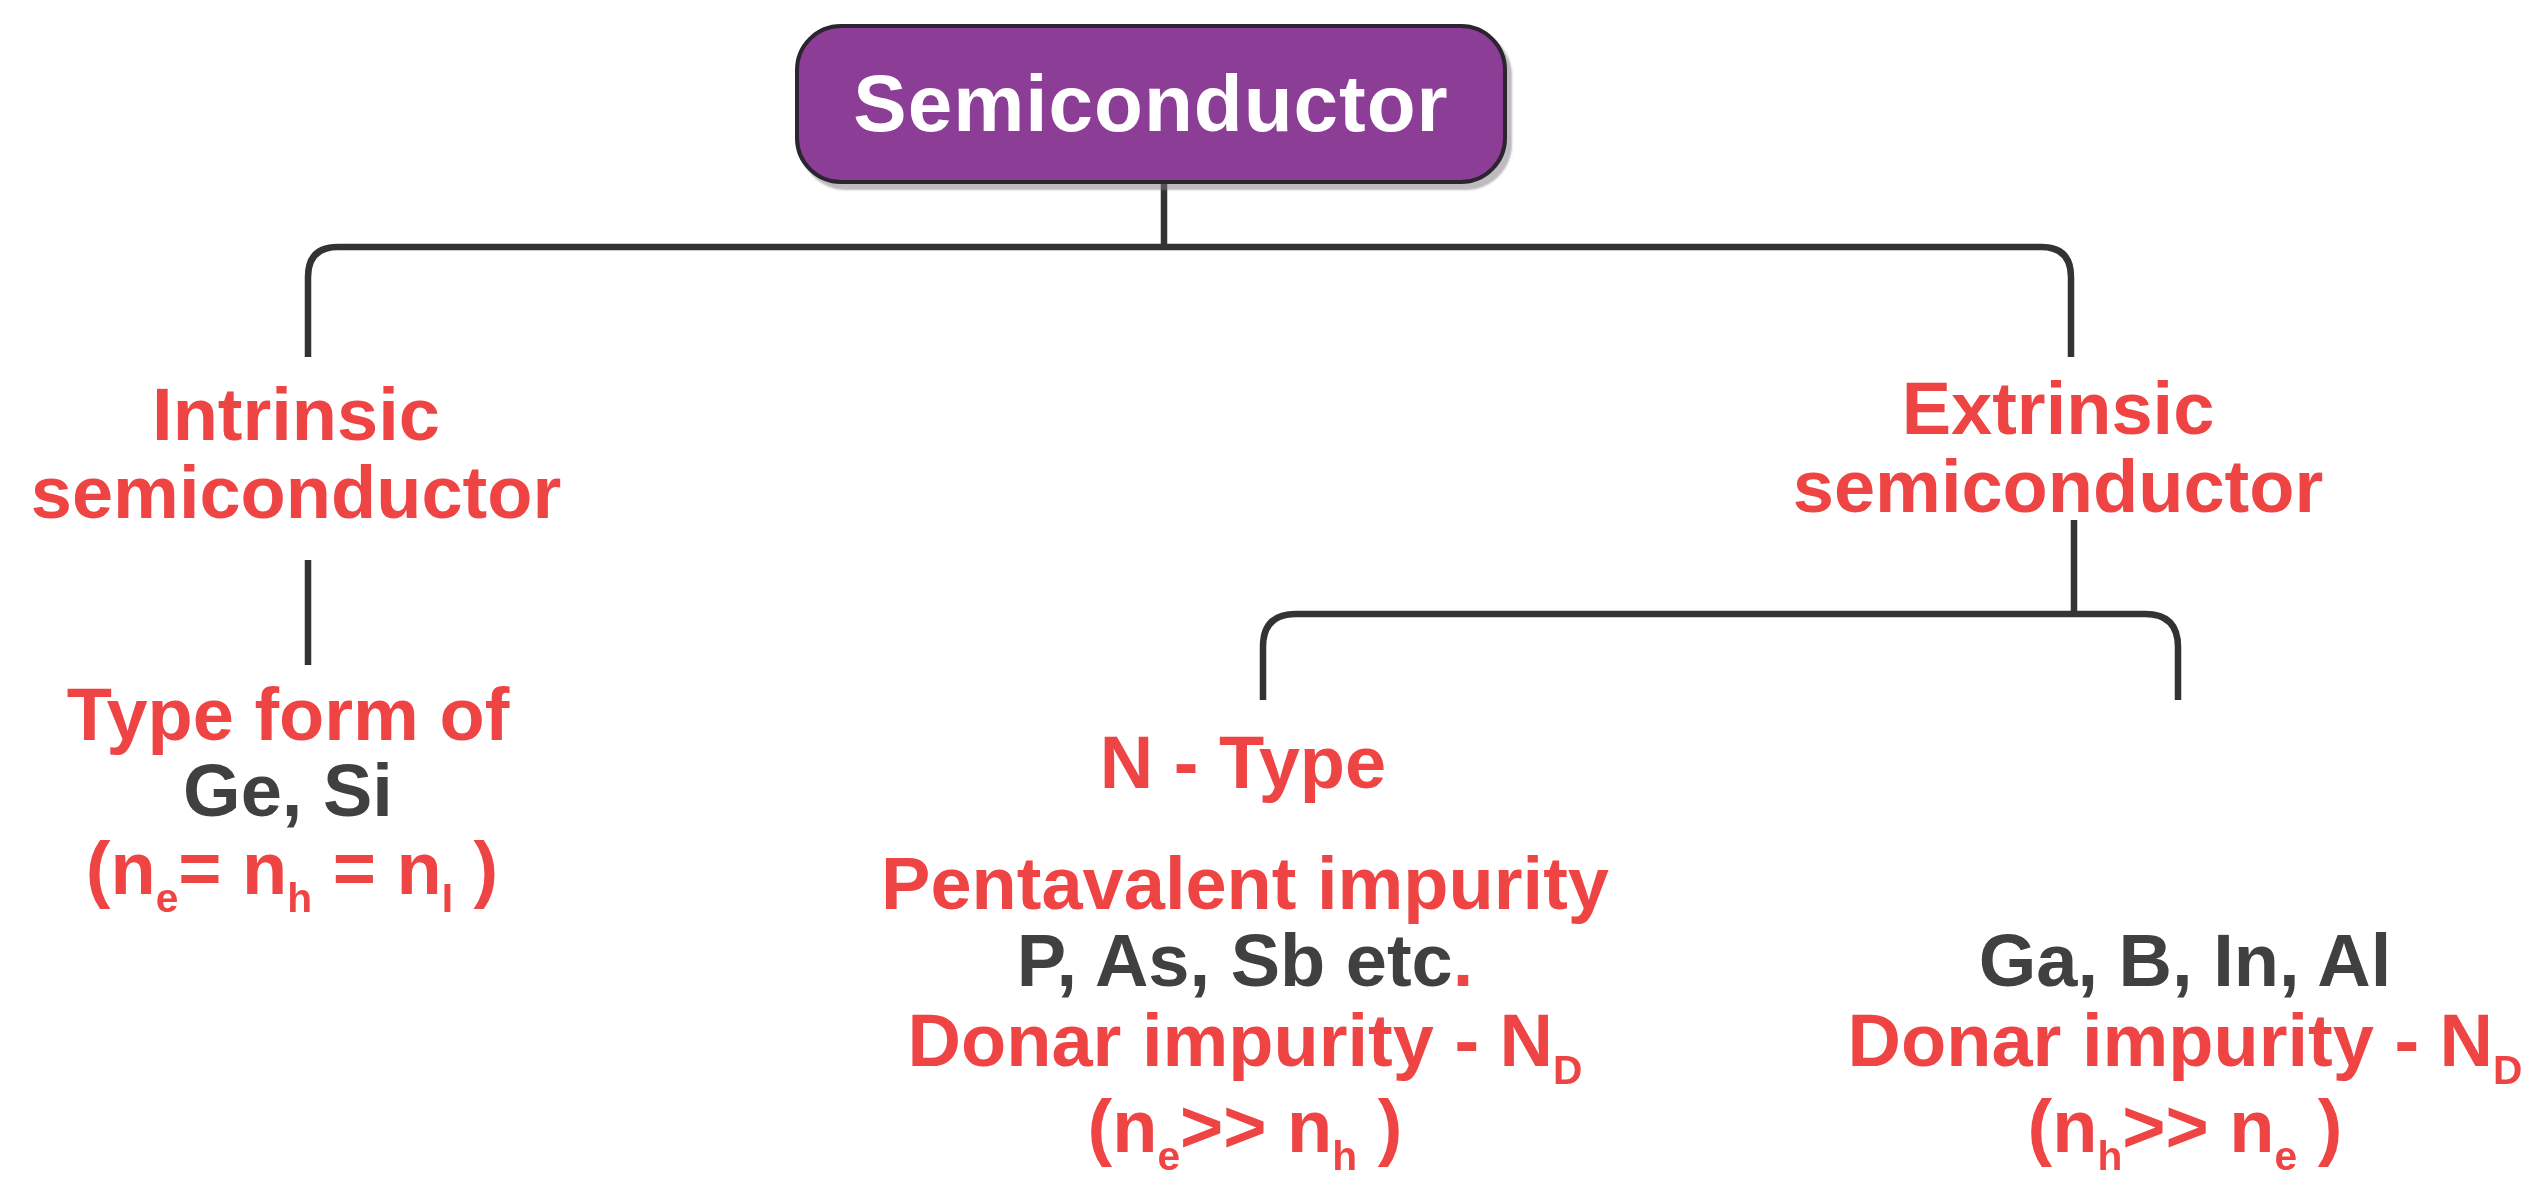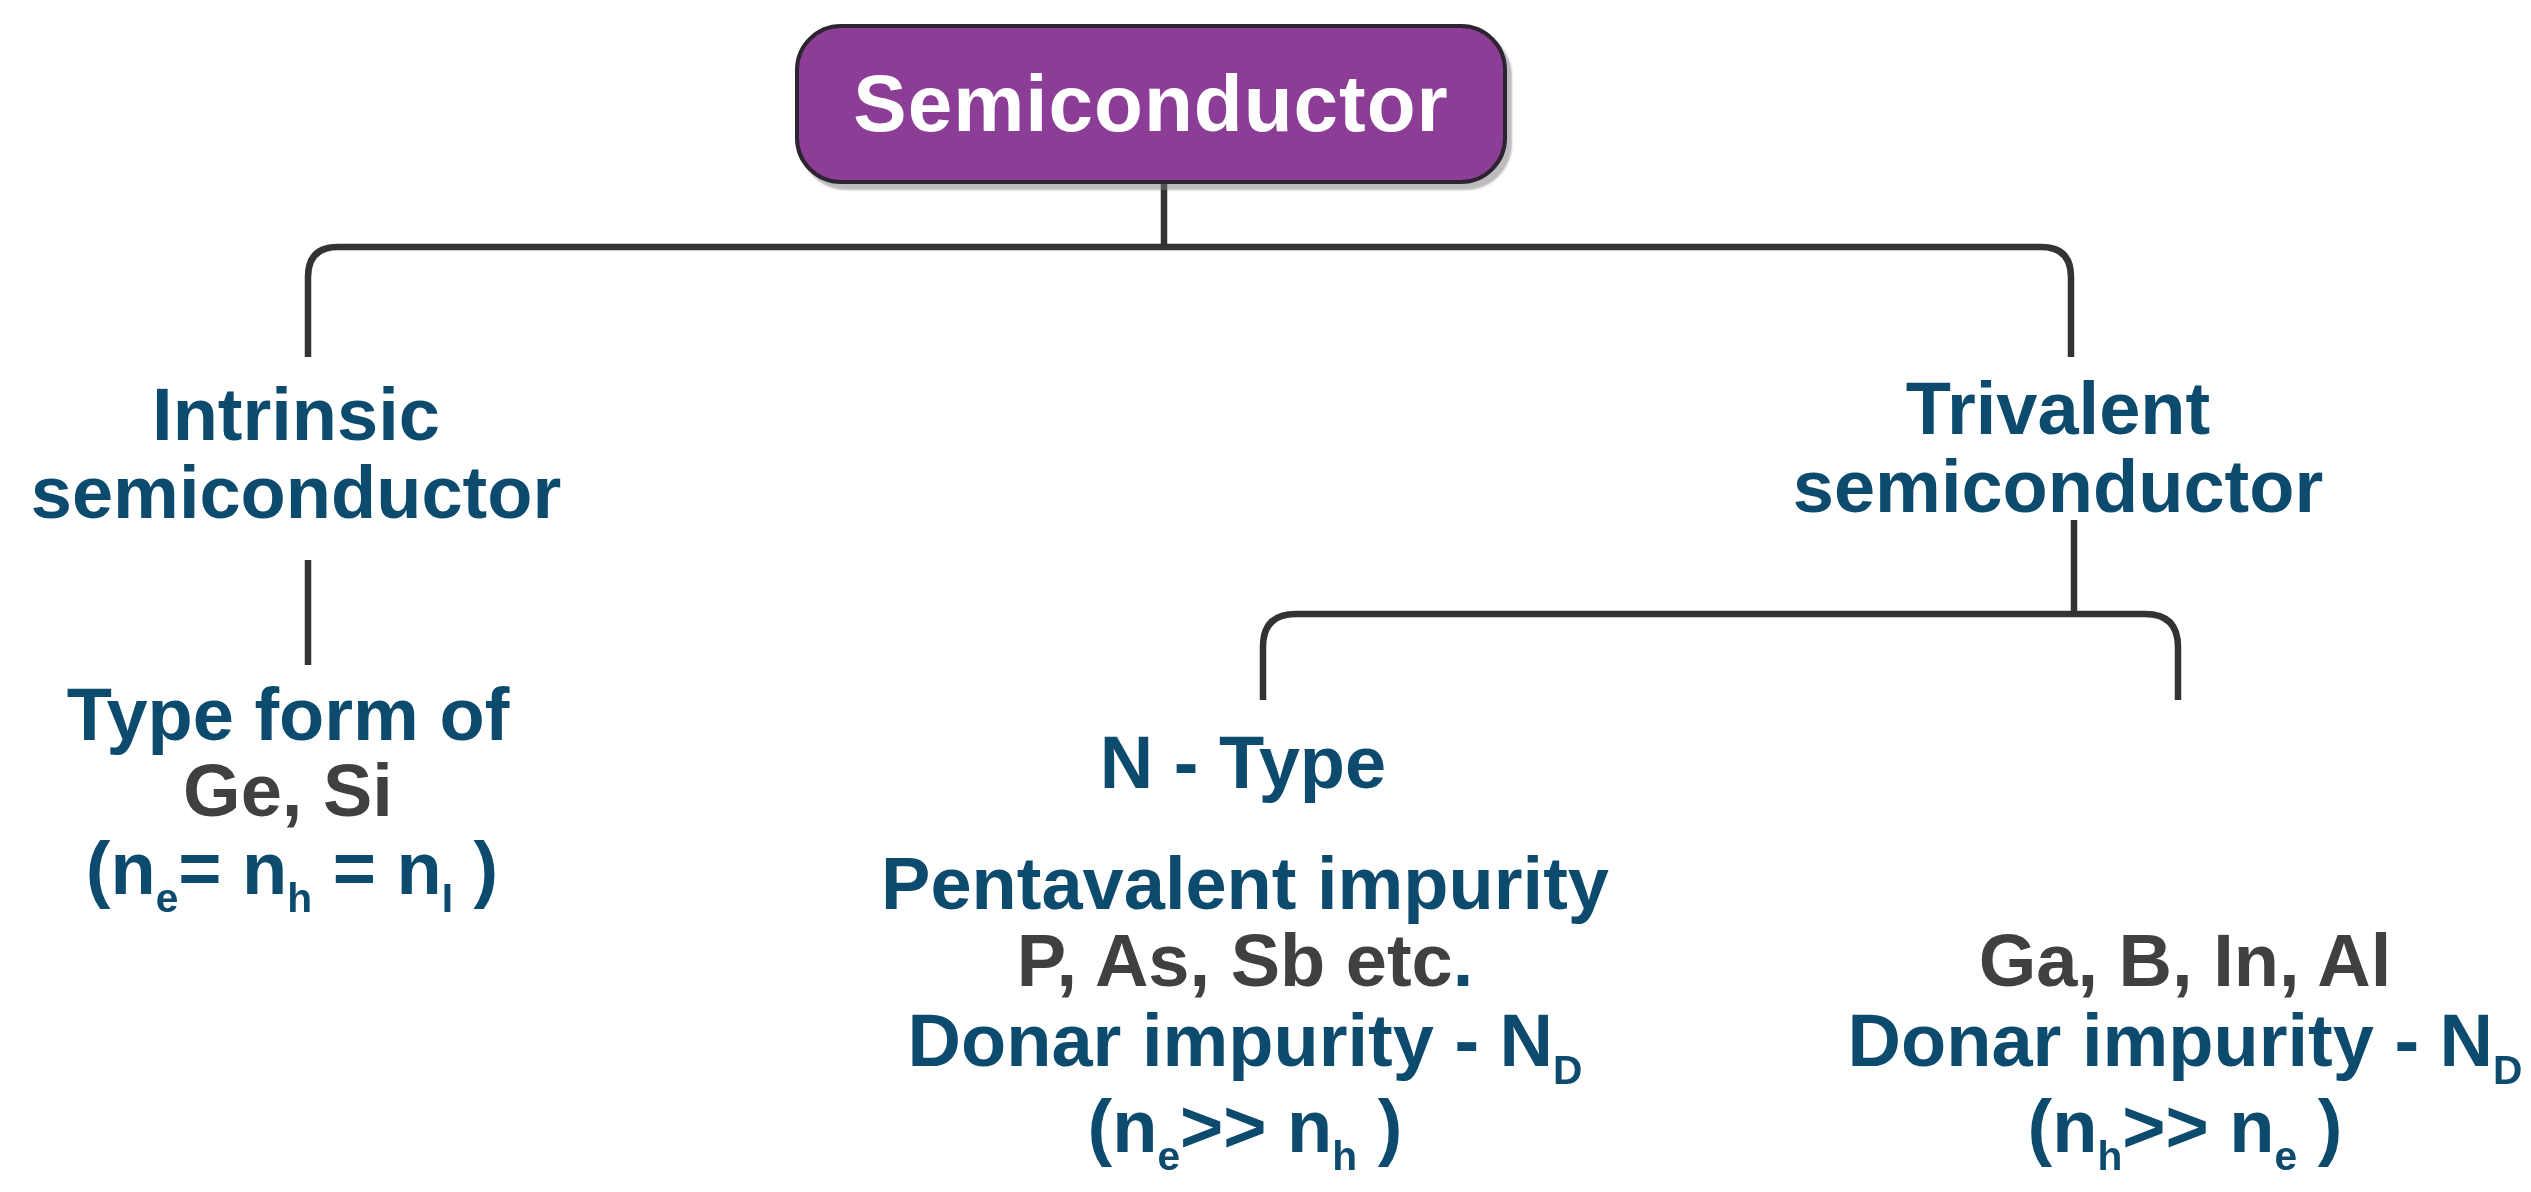--- a/index.html
+++ b/index.html
@@ -12,21 +12,21 @@
     overflow:hidden;
     padding-left:32px;
   }
   svg.connectors{position:absolute;left:0;top:0;width:100%;height:100%;}
   .abs{
     position:absolute;
     transform:translateX(-50%);
     text-align:center;
     white-space:nowrap;
   }
-  .dark{color:#0c4a6e;}
+  .dark{color:#ef4444;}
   .pink{color:#404040;}
   .t74{font-size:74px;line-height:1.06;}
   .root-box{
     position:absolute;
     left:795px;top:24px;
     width:712px;height:160px;
     background:#8C3D96;
     border:4px solid #2C2430;
     border-radius:46px;
     box-shadow:5px 6px 2px rgba(125,120,128,0.5);
@@ -58,21 +58,21 @@
   <div class="root-box">
     <span class="root-label">Semiconductor</span>
   </div>
 
   <div class="abs t74 dark" style="left:296px;top:376px;">
     <div>Intrinsic</div>
     <div>semiconductor</div>
   </div>
 
   <div class="abs t74 dark" style="left:2058px;top:370px;">
-    <div>Trivalent</div>
+    <div>Extrinsic</div>
     <div>semiconductor</div>
   </div>
 
   <div class="abs t74 dark" style="left:288px;top:676px;">Type form of</div>
   <div class="abs t74 pink" style="left:288px;top:752px;">Ge, Si</div>
   <div class="abs t74 dark" style="left:292px;top:830px;">
     <span>(n</span><span class="sub">e</span><span>= n</span><span class="sub">h</span><span> = n</span><span class="sub">I</span><span> )</span>
   </div>
 
   <div class="abs t74 dark" style="left:1243px;top:724px;">N - Type</div>

